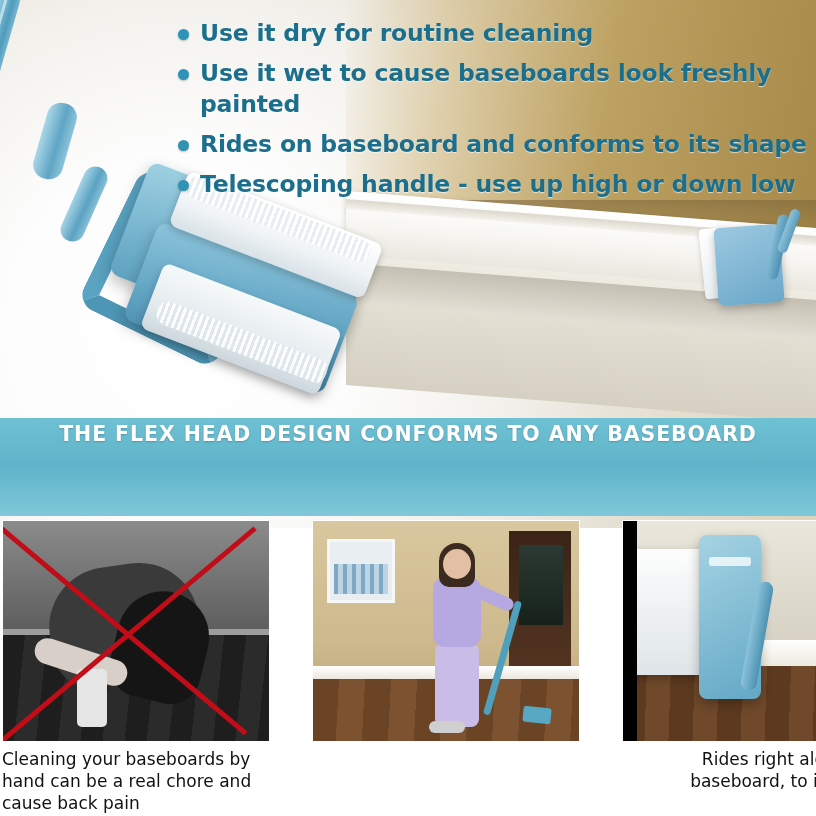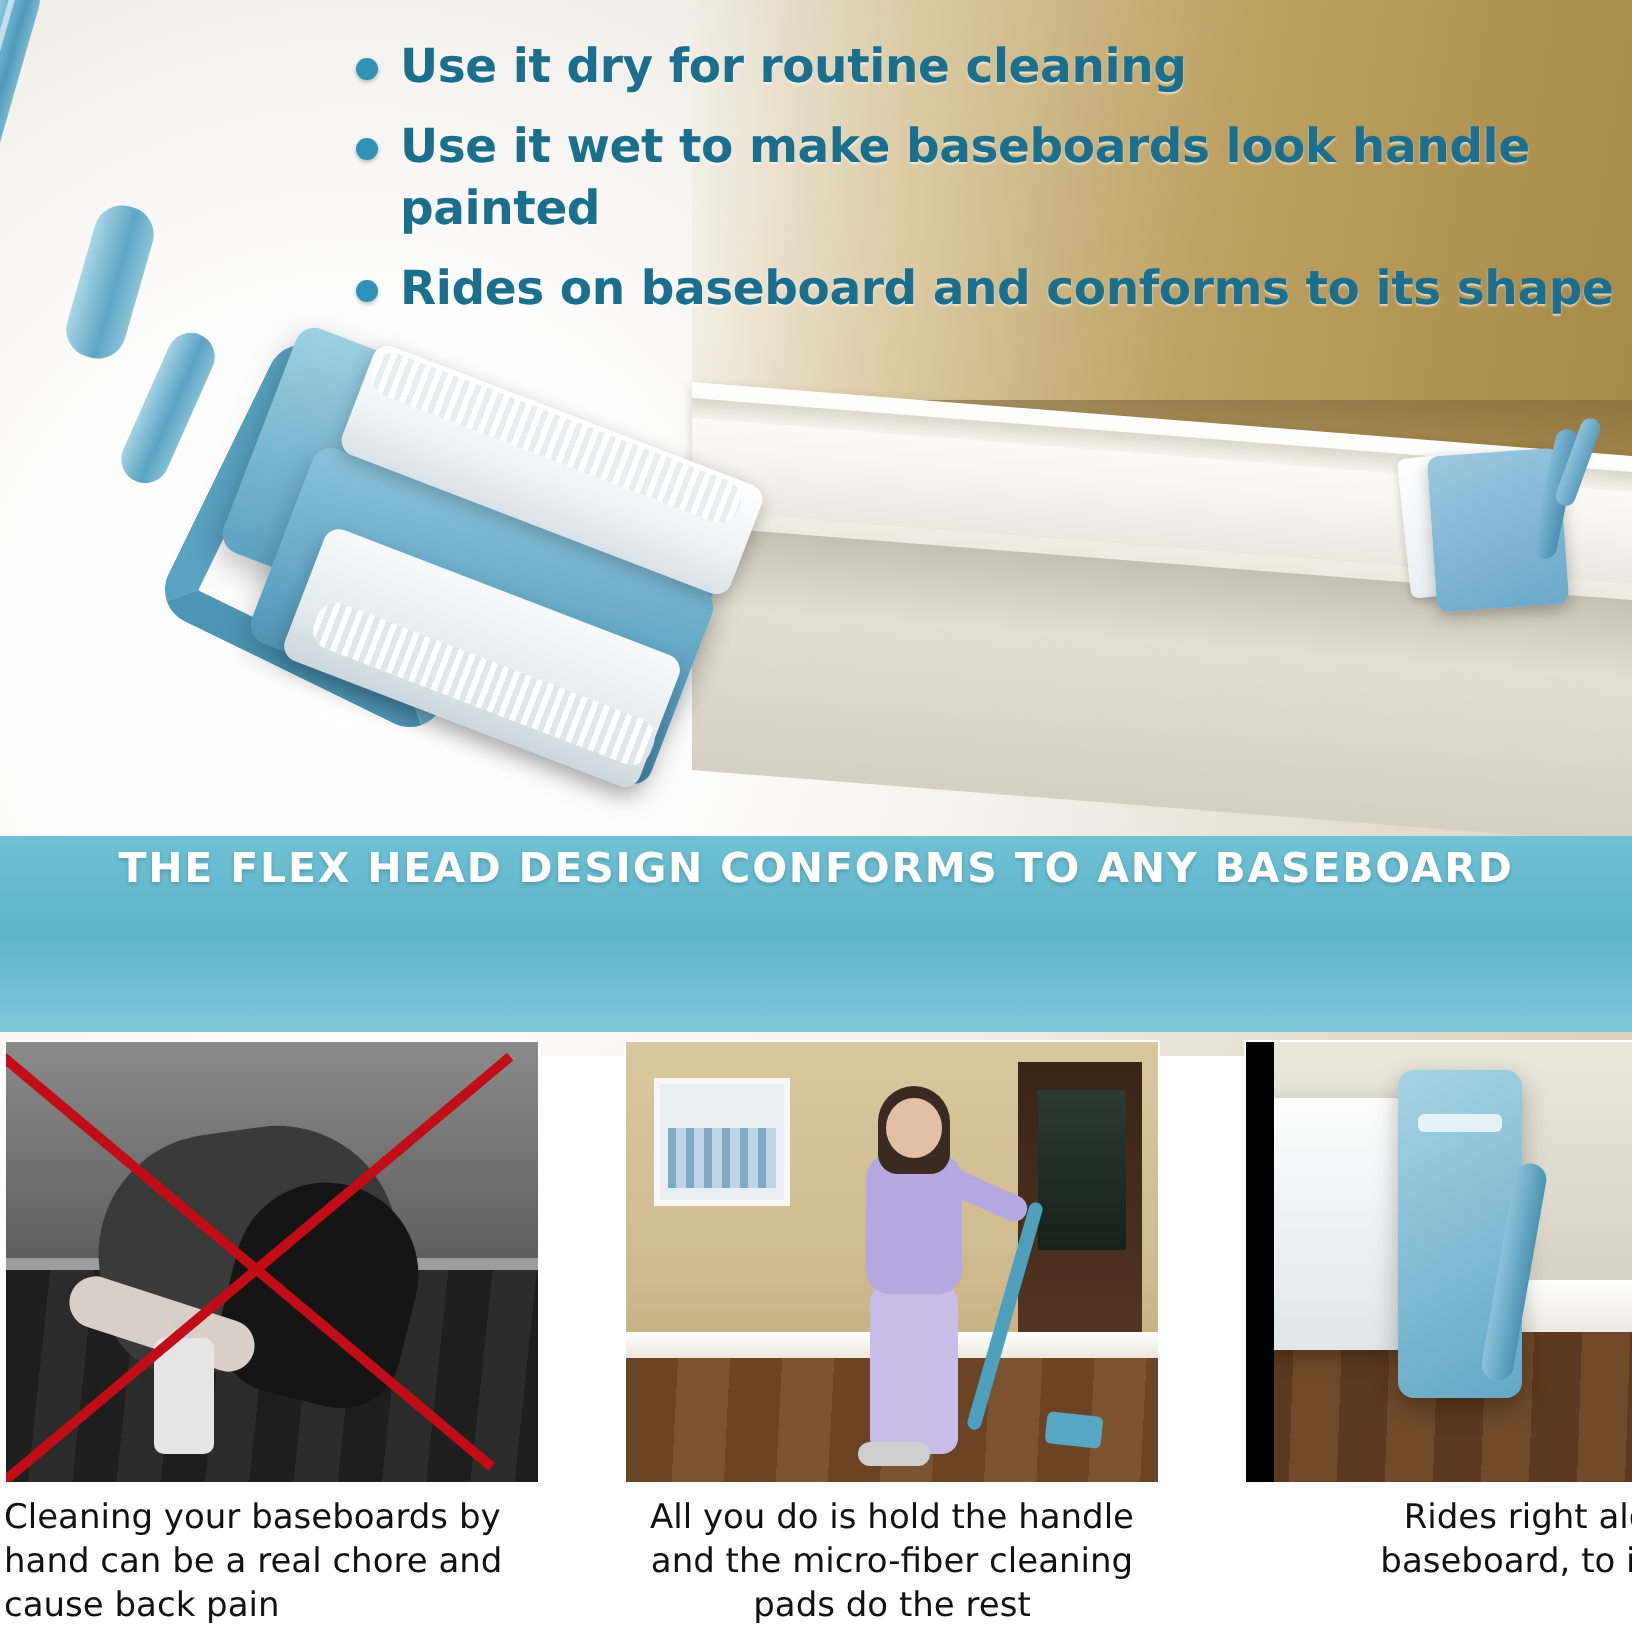--- a/index.html
+++ b/index.html
@@ -270,25 +270,29 @@
       <div class="pad-bot-fuzz"></div>
     </div>
 
     <div class="bullets">
       <div class="bullet">
         <span class="dot"></span>
         <span class="bullet-text">Use it dry for routine cleaning</span>
       </div>
       <div class="bullet">
         <span class="dot"></span>
-        <span class="bullet-text">Use it wet to make baseboards look handle painted</span>
+        <span class="bullet-text">Use it wet to cause baseboards look freshly painted</span>
       </div>
       <div class="bullet">
         <span class="dot"></span>
         <span class="bullet-text">Rides on baseboard and conforms to its shape</span>
+      </div>
+      <div class="bullet">
+        <span class="dot"></span>
+        <span class="bullet-text">Telescoping handle - use up high or down low</span>
       </div>
     </div>
   </div>
 
   <div class="banner">
     <div class="banner-sub">THE FLEX HEAD DESIGN CONFORMS TO ANY BASEBOARD</div>
   </div>
 
   <div class="panels">
 
@@ -319,21 +323,20 @@
         <div class="p2-floor"></div>
         <div class="p2-legs"></div>
         <div class="p2-shoe"></div>
         <div class="p2-torso"></div>
         <div class="p2-arm"></div>
         <div class="p2-hair"></div>
         <div class="p2-head"></div>
         <div class="p2-pole"></div>
         <div class="p2-mop"></div>
       </div>
-      <div class="caption">All you do is hold the handle and the micro-fiber cleaning pads do the rest</div>
     </div>
 
     <div class="panel panel-3">
       <div class="photo p3">
         <div class="p3-wall"></div>
         <div class="p3-base"></div>
         <div class="p3-floor"></div>
         <div class="p3-pad"></div>
         <div class="p3-head"></div>
         <div class="p3-logo"></div>

